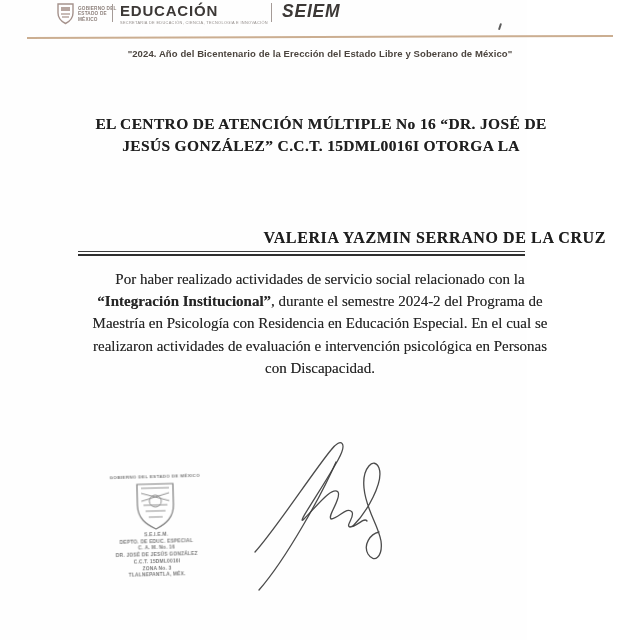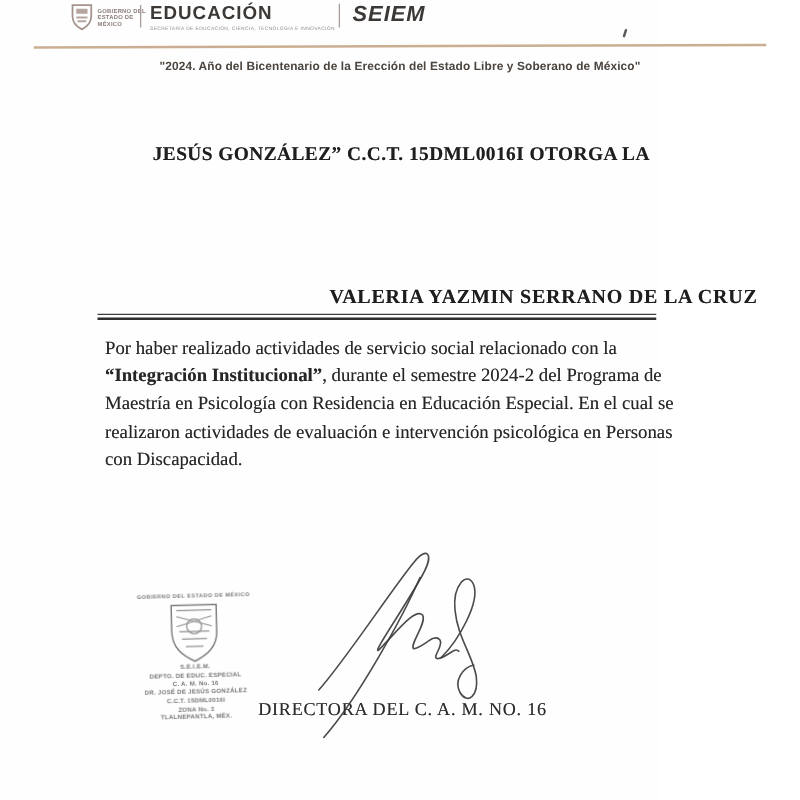--- a/index.html
+++ b/index.html
@@ -30,21 +30,21 @@
   
   .doc-title{position:absolute;left:80px;top:113px;width:482px;text-align:center;
              font-weight:bold;font-size:15.5px;line-height:22px;color:#1f1f1f;
              letter-spacing:.35px;text-shadow:0 0 .4px rgba(30,30,30,.55);}
   .student{position:absolute;left:0;top:229px;width:606px;text-align:right;
            font-weight:bold;font-size:16px;letter-spacing:.6px;color:#1e1e1e;
            text-shadow:0 0 .4px rgba(30,30,30,.55);}
   .dbl-rule{position:absolute;left:78px;top:251px;width:447px;}
   .dbl-rule .l1{height:1.4px;background:#3d3d3d;margin-bottom:1.6px;}
   .dbl-rule .l2{height:2.2px;background:#2f2f2f;}
-  .para{position:absolute;left:84px;top:268px;width:472px;text-align:left;
+  .para{position:absolute;left:84px;top:268px;width:472px;text-align:center;
         font-size:15px;line-height:22.2px;color:#262626;
         text-shadow:0 0 .35px rgba(40,40,40,.5);}
   .atn{position:absolute;left:0;top:396px;width:628px;text-align:center;
        font-size:13.5px;letter-spacing:5.5px;color:#333;
        text-shadow:0 0 .35px rgba(40,40,40,.5);}
 
   
   .sig{position:absolute;left:235px;top:430px;z-index:3;}
   .sig path{fill:none;stroke:#3c3c3c;stroke-width:1.3;stroke-linecap:round;opacity:.92;}
   .stamp{position:absolute;left:105px;top:474px;width:102px;text-align:center;color:#6e6e6e;
@@ -80,20 +80,21 @@
     <div class="edu-title">EDUCACIÓN</div>
     <div class="edu-sub">SECRETARÍA DE EDUCACIÓN, CIENCIA, TECNOLOGÍA E INNOVACIÓN</div>
   </div>
   <div class="vdiv vdiv2"></div>
   <div class="seiem">SEIEM</div>
   <div class="slash"></div>
   <div class="rule-tan"></div>
   <div class="motto">"2024. Año del Bicentenario de la Erección del Estado Libre y Soberano de México"</div>
 
   <div class="doc-title">
+    <div>EL CENTRO DE ATENCIÓN MÚLTIPLE No 16 “DR. JOSÉ DE</div>
     <div>JESÚS GONZÁLEZ” C.C.T. 15DML0016I OTORGA LA</div>
   </div>
 
   <div class="student">VALERIA YAZMIN SERRANO DE LA CRUZ</div>
   <div class="dbl-rule">
     <div class="l1"></div>
       <div class="l2"></div>
   </div>
 
   <div class="para"><span>Por haber realizado actividades de servicio social relacionado con la </span><b>“Integración Institucional”</b><span>, durante el semestre 2024-2 del Programa de Maestría en Psicología con Residencia en Educación Especial. En el cual se realizaron actividades de evaluación e intervención psicológica en Personas con Discapacidad.</span></div>
@@ -116,15 +117,14 @@
       <div>S.E.I.E.M.</div>
       <div>DEPTO. DE EDUC. ESPECIAL</div>
       <div>C. A. M. No. 16</div>
       <div>DR. JOSÉ DE JESÚS GONZÁLEZ</div>
       <div>C.C.T. 15DML0016I</div>
       <div>ZONA No. 3</div>
       <div>TLALNEPANTLA, MÉX.</div>
     </div>
   </div>
 
-  <div class="signer-title">DIRECTORA DEL C. A. M. NO. 16</div>
 
 </div>
 
 </body></html>

